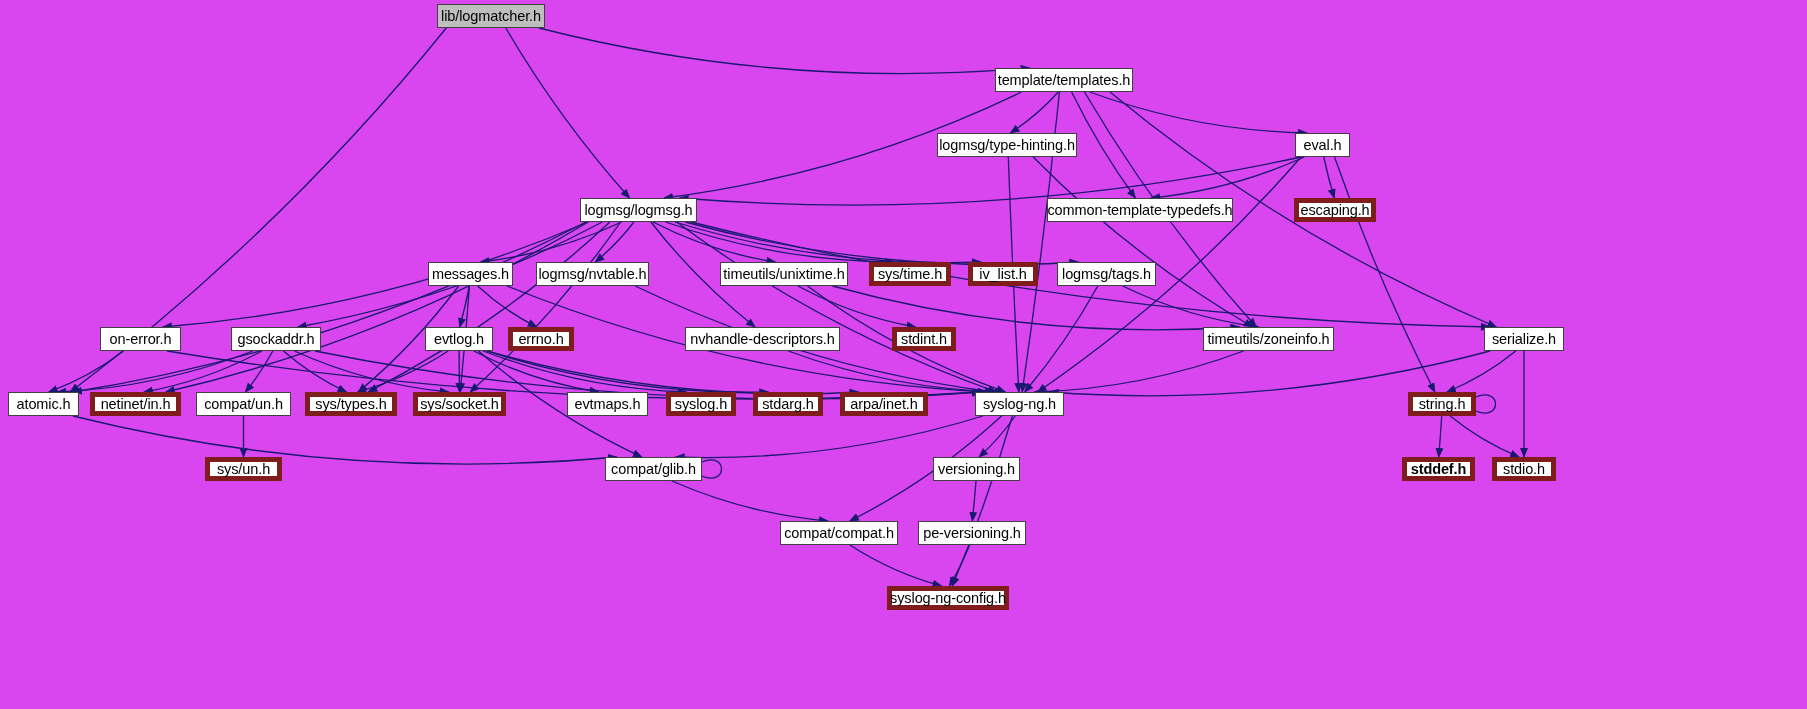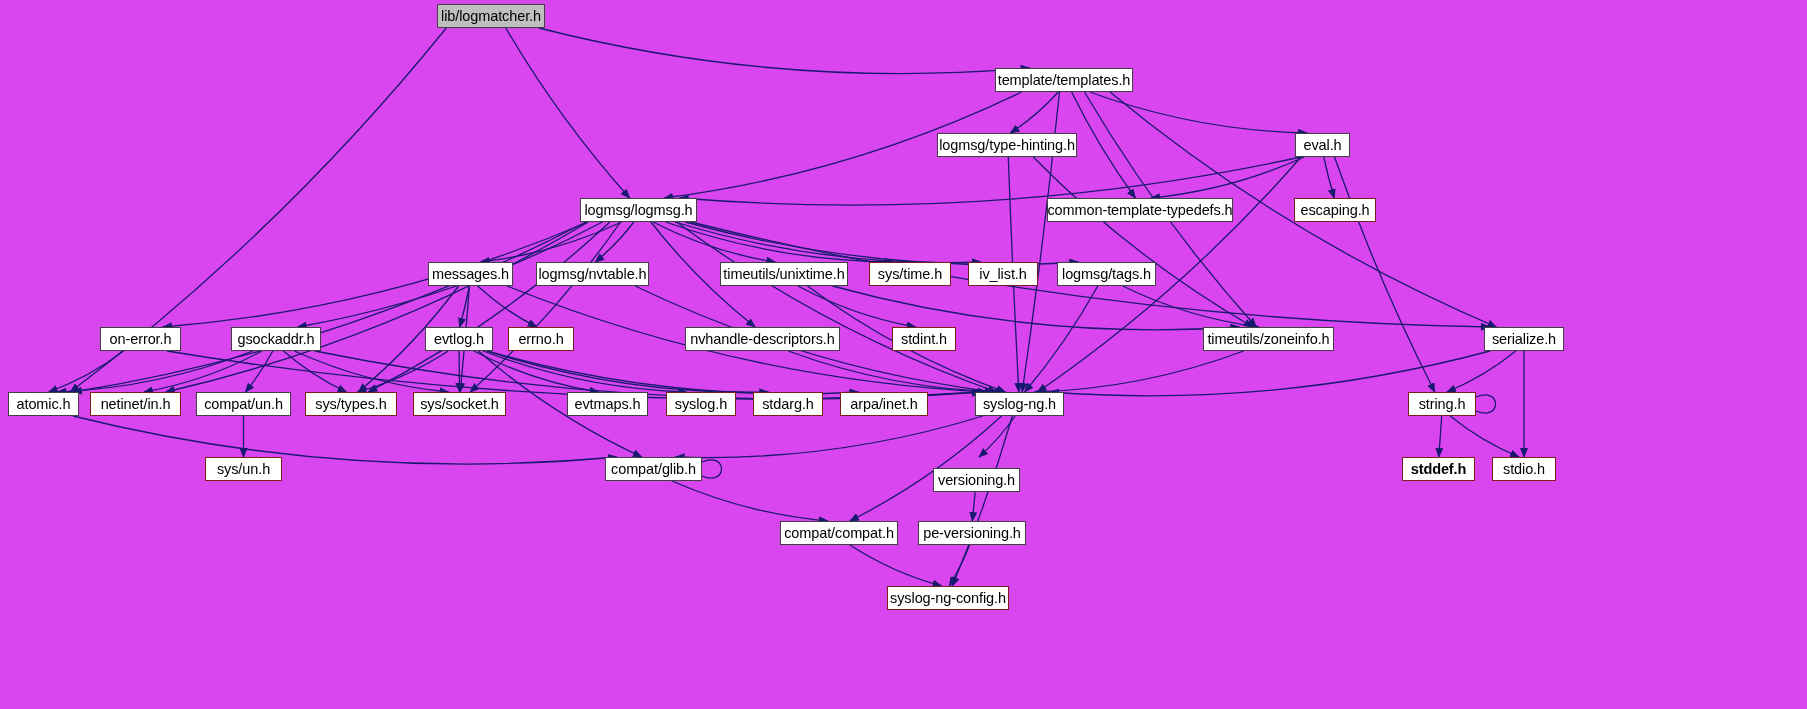--- a/index.html
+++ b/index.html
@@ -25,21 +25,21 @@
     height: 709px;
     pointer-events: none;
   }
   .node {
     position: absolute;
     box-sizing: border-box;
     display: flex;
     align-items: center;
     justify-content: center;
     background: #ffffff;
-    border: 1px solid #7f1d1d;
+    border: 5px solid #7f1d1d;
     color: #000000;
     font-size: 14.5px;
     line-height: 1;
     white-space: nowrap;
     letter-spacing: -0.1px;
     z-index: 5;
   }
   .node.solid {
     border: 1.6px solid #404040;
   }
@@ -238,21 +238,21 @@
       </div>
       <div class="node terminal" style="left: 1408px; top: 392px; width: 68px; height: 24px;">
         <span class="label">string.h</span>
       </div>
       <div class="node terminal" style="left: 205px; top: 457px; width: 77px; height: 24px;">
         <span class="label">sys/un.h</span>
       </div>
       <div class="node solid" style="left: 605px; top: 457px; width: 97px; height: 24px;">
         <span class="label">compat/glib.h</span>
       </div>
-      <div class="node solid" style="left: 933px; top: 457px; width: 87px; height: 24px; margin-top: 11px;">
+      <div class="node solid" style="left: 933px; top: 457px; width: 87px; height: 24px;">
         <span class="label">versioning.h</span>
       </div>
       <div class="node terminal" style="left: 1402px; top: 457px; width: 73px; height: 24px; font-weight: bold;">
         <span class="label">stddef.h</span>
       </div>
       <div class="node terminal" style="left: 1492px; top: 457px; width: 64px; height: 24px;">
         <span class="label">stdio.h</span>
       </div>
       <div class="node solid" style="left: 780px; top: 521px; width: 118px; height: 24px;">
         <span class="label">compat/compat.h</span>

